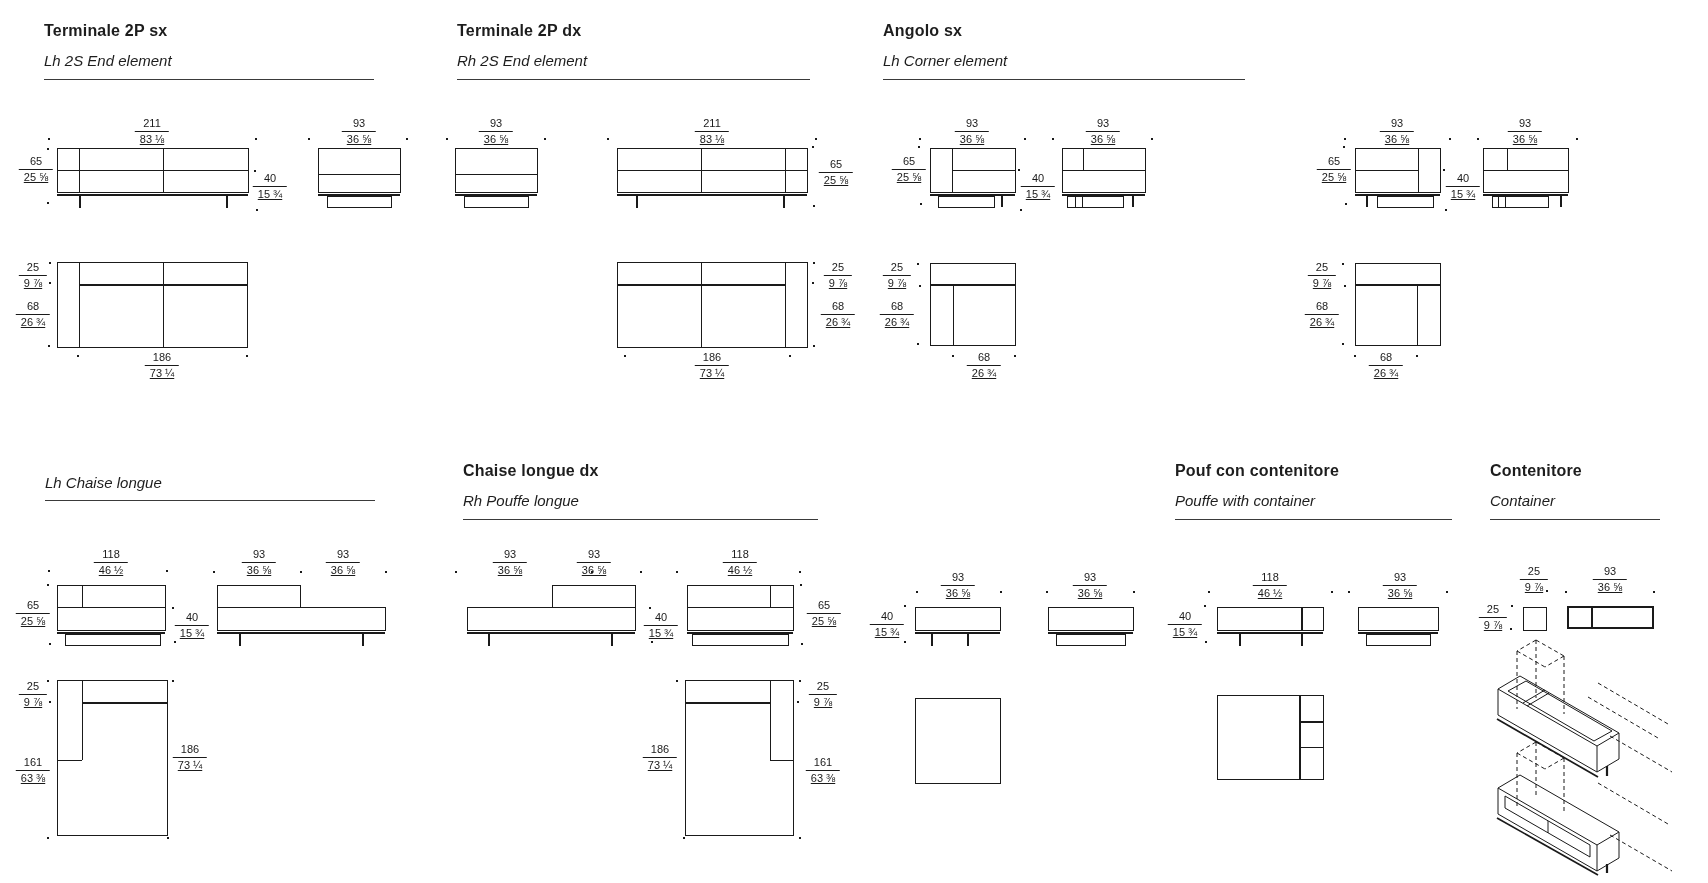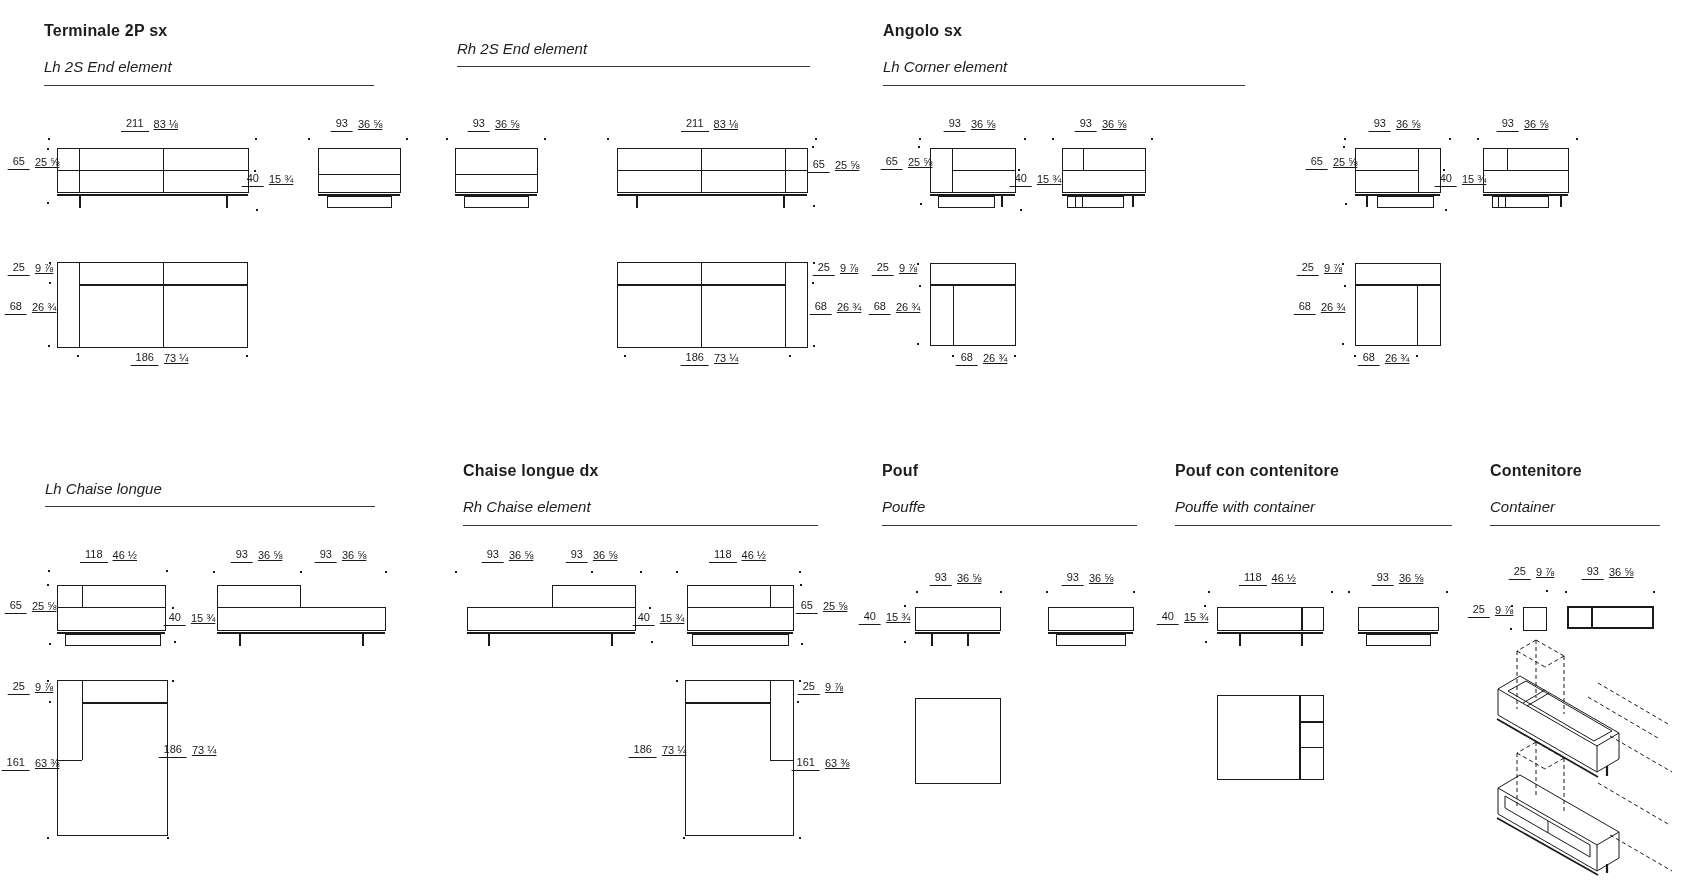--- a/index.html
+++ b/index.html
@@ -12,26 +12,26 @@
   svg .md{stroke-width:1.7;}
   svg .lg{stroke-width:2.2;}
   svg .hv{stroke-width:2.6;}
   svg .dash{stroke-dasharray:4 3;}
   svg .dot{fill:#1a1a1a;stroke:none;}
   .ortho{shape-rendering:crispEdges;}
   .iso{shape-rendering:geometricPrecision;}
 
   .sec-head{position:absolute;}
   .sec-head .t{font-weight:bold;font-size:16px;letter-spacing:.2px;line-height:1.15;}
-  .sec-head .s{font-style:italic;font-size:15px;margin-top:18px;line-height:1.15;}
+  .sec-head .s{font-style:italic;font-size:15px;margin-top:12px;line-height:1.15;}
   .sec-head .r{border-bottom:1.4px solid #3a3a3a;margin-top:9px;}
 
   .dim{
     position:absolute;transform:translateX(-50%);
-    display:flex;flex-direction:row;align-items:stretch;text-align:center;
+    display:flex;flex-direction:column;align-items:stretch;text-align:center;
     font-size:11px;line-height:1.18;color:#1a1a1a;white-space:nowrap;
   }
   .dim .cm{display:block;padding:0 5px 1px;border-bottom:1px solid #1a1a1a;}
   .dim .in{display:block;padding:1px 5px 0;text-decoration:underline;}
 </style>
 </head>
 <body>
 
 <div class="canvas">
 
@@ -391,40 +391,36 @@
       </g>
     </g>
   </svg>
 
   <div class="sec-head" style="left:44px;top:22px;width:330px">
     <div class="t">Terminale 2P sx</div>
     <div class="s">Lh 2S End element</div>
     <div class="r"></div>
   </div>
   <div class="sec-head" style="left:457px;top:22px;width:353px">
+    <div class="t">Terminale 2P dx</div>
     <div class="s">Rh 2S End element</div>
     <div class="r"></div>
   </div>
   <div class="sec-head" style="left:883px;top:22px;width:362px">
     <div class="t">Angolo sx</div>
     <div class="s">Lh Corner element</div>
     <div class="r"></div>
   </div>
   <div class="sec-head" style="left:45px;top:462px;width:330px">
     <div class="s">Lh Chaise longue</div>
     <div class="r"></div>
   </div>
   <div class="sec-head" style="left:463px;top:462px;width:355px">
     <div class="t">Chaise longue dx</div>
-    <div class="s">Rh Chaise element</div>
-    <div class="r"></div>
-  </div>
-  <div class="sec-head" style="left:882px;top:462px;width:255px">
-    <div class="t">Pouf</div>
-    <div class="s">Pouffe</div>
+    <div class="s">Rh Pouffe longue</div>
     <div class="r"></div>
   </div>
   <div class="sec-head" style="left:1175px;top:462px;width:277px">
     <div class="t">Pouf con contenitore</div>
     <div class="s">Pouffe with container</div>
     <div class="r"></div>
   </div>
   <div class="sec-head" style="left:1490px;top:462px;width:170px">
     <div class="t">Contenitore</div>
     <div class="s">Container</div>

